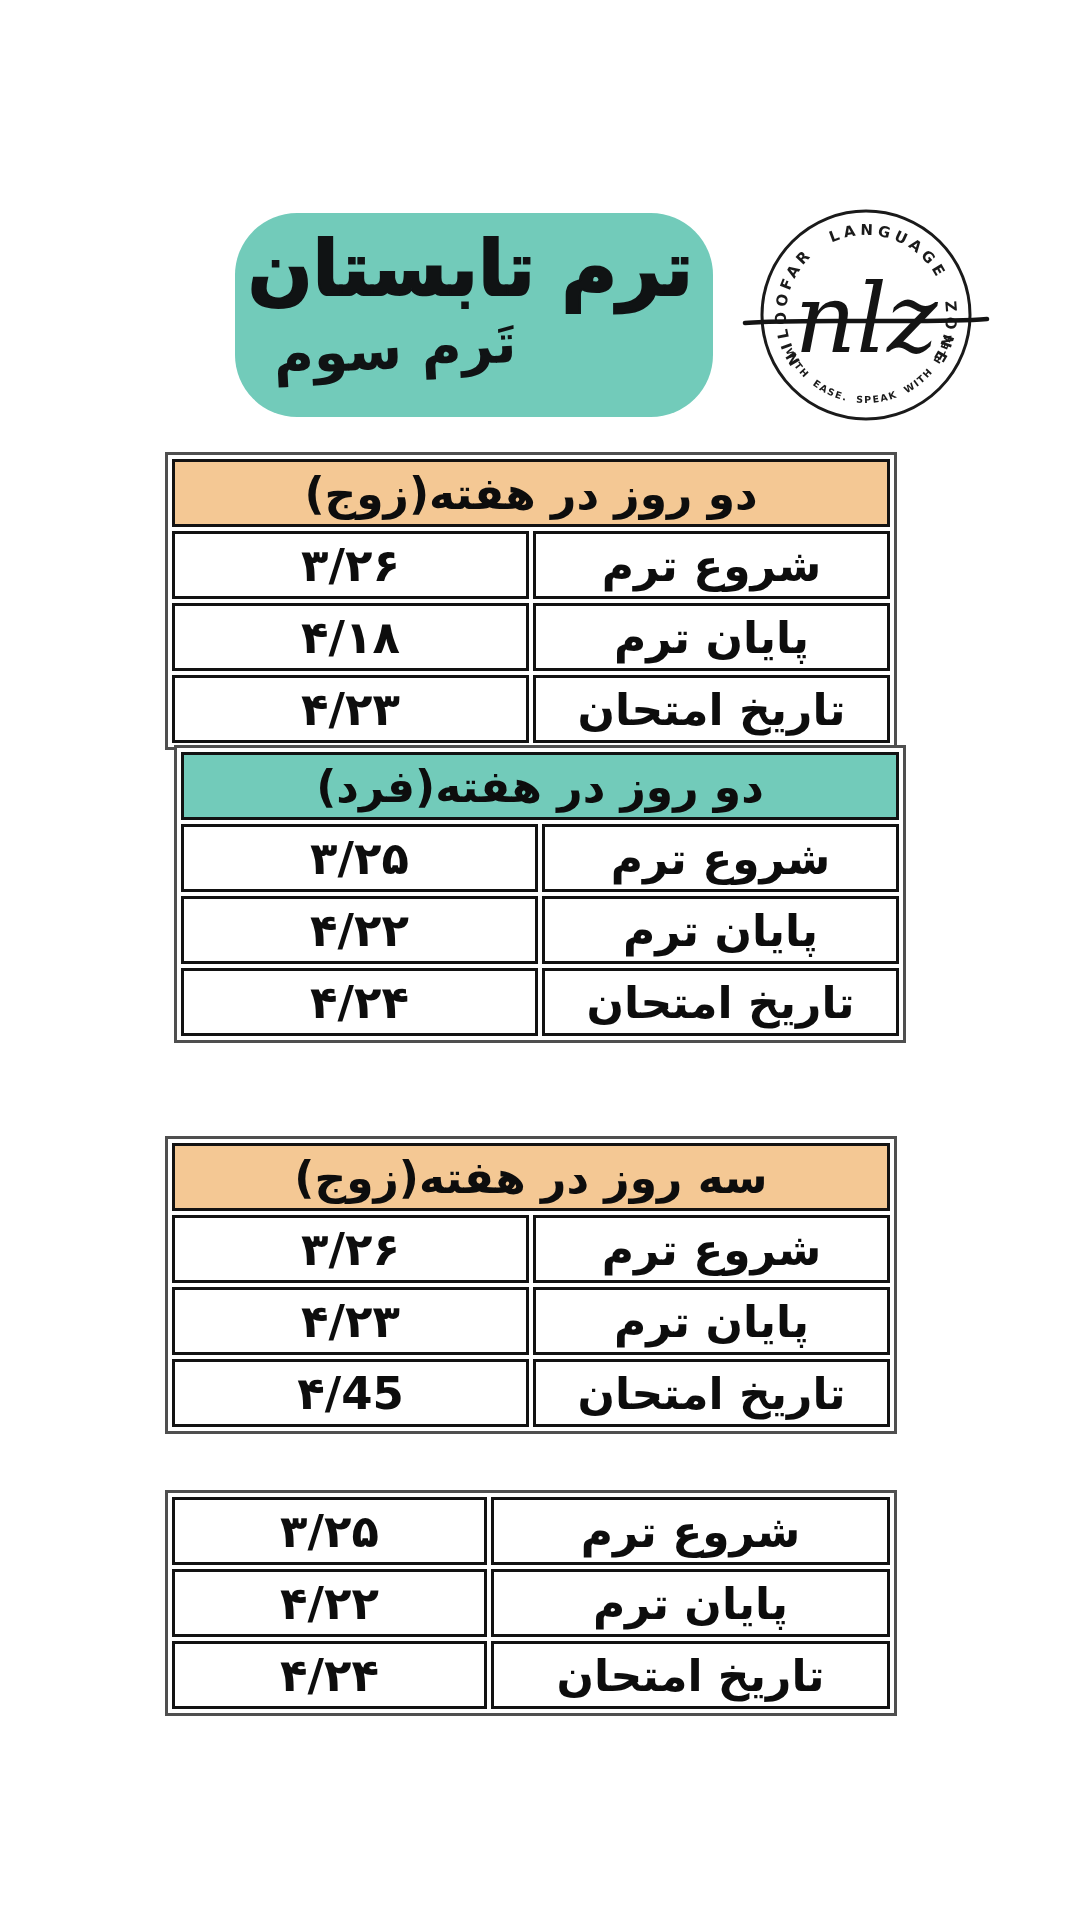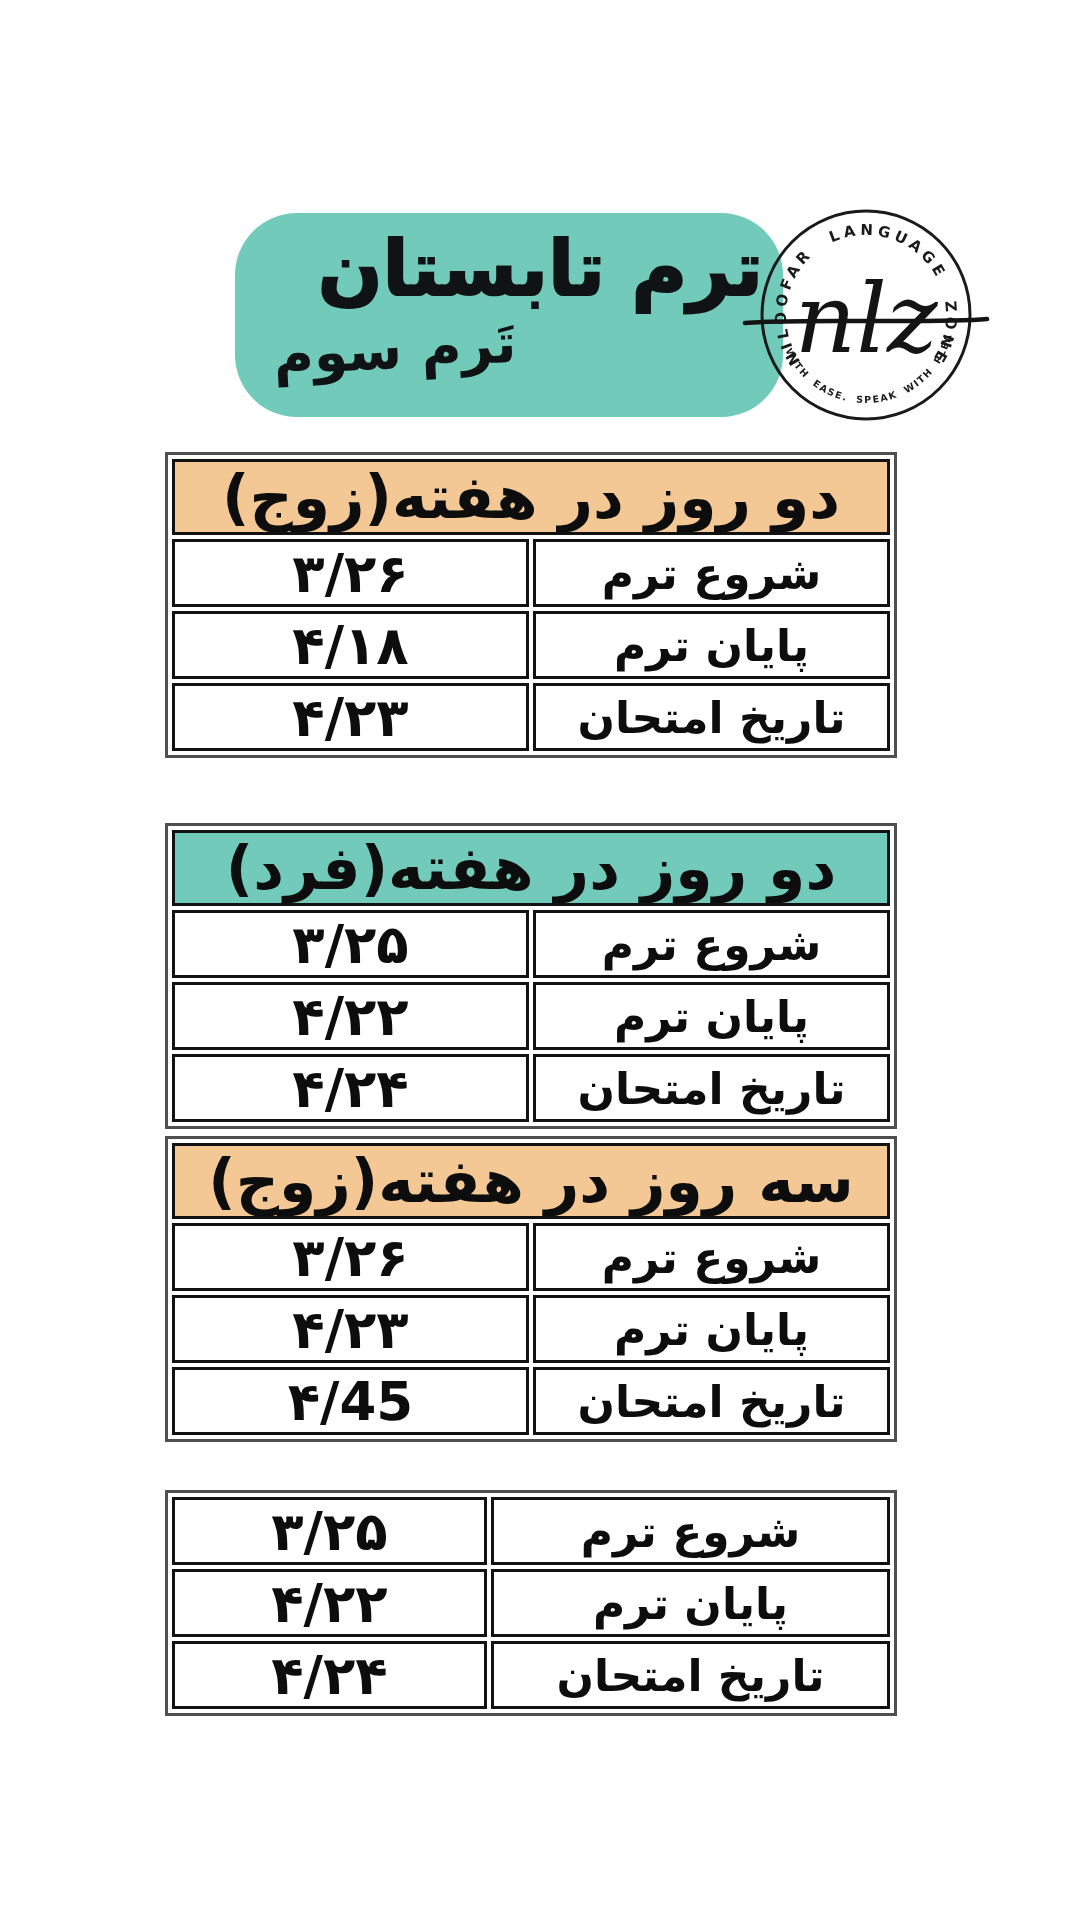--- a/index.html
+++ b/index.html
@@ -12,21 +12,21 @@
     width:1080px;height:1920px;
     background:#ffffff;
     overflow:hidden;
     margin:0 auto;
   }
 
   
   .banner{
     position:absolute;
     left:235px;top:213px;
-    width:548px;height:204px;
+    width:478px;height:204px;
     border-radius:62px;
   }
   .banner-title{
     position:absolute;
     right:20px;top:14px;
     direction:rtl;
     font-size:76px;
     font-weight:800;
     color:#101314;
     line-height:1.1;
@@ -69,41 +69,41 @@
   .sched-table td{
     border:3px solid #121212;
     text-align:center;
     vertical-align:middle;
     color:#0d0d0d;
     padding:0;
     overflow:hidden;
   }
   .sched-table th{
     height:62px;
-    font-size:60px;
+    font-size:44px;
     font-weight:800;
     direction:rtl;
   }
   .cell-label{
     width:56%;
     height:62px;
     font-size:44px;
     font-weight:800;
     direction:rtl;
   }
   .cell-value{
     width:44%;
     height:62px;
-    font-size:53px;
+    font-size:45px;
     font-weight:800;
     direction:ltr;
     font-family:"DejaVu Sans","Liberation Sans",sans-serif;
   }
   .t1{top:452px;}
-  .t2{top:823px;}
+  .t2{top:745px;margin-left:9px;}
   .t3{top:1136px;}
   .t4{top:1490px;}
 </style>
 </head>
 <body>
 
 <div class="poster">
 
   <div class="banner" style="background: rgb(114, 203, 186);">
     <div class="banner-title">ترم تابستان</div>

